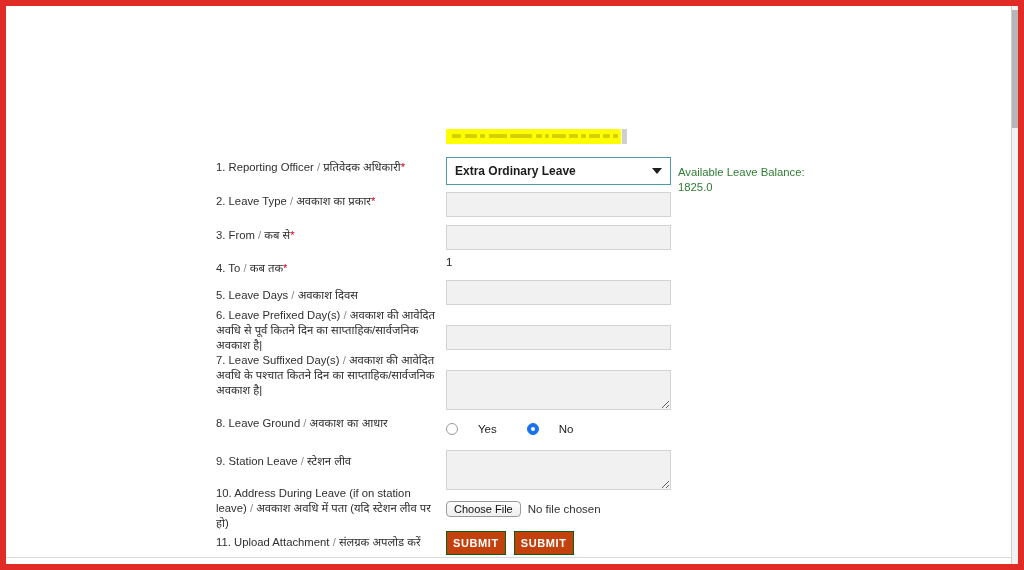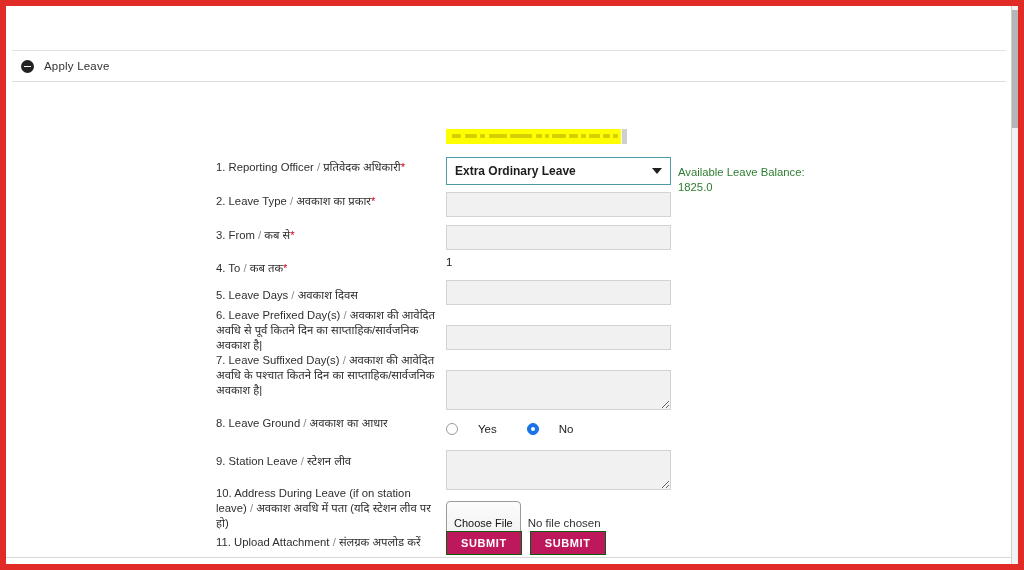--- a/index.html
+++ b/index.html
@@ -234,56 +234,50 @@
 
   
   #file-row { display: flex; align-items: center; gap: 7px; }
   #choose-file-button {
     font-family: "Liberation Sans", sans-serif;
     font-size: 11px;
     color: #111;
     background: linear-gradient(#fcfcfc, #efefef);
     border: 1px solid #9a9a9a;
     border-radius: 4px;
-    padding: 14px 7px;
+    padding: 0 7px;
     cursor: pointer;
     line-height: 14px;
   }
   #file-status { font-size: 11.5px; color: #333; }
 
   
   #button-row { display: flex; gap: 8px; }
   .btn {
     font-family: "Liberation Sans", sans-serif;
     font-size: 11px;
     font-weight: bold;
     color: #ffffff;
-    background: #be185d;
+    background: #c2410c;
     border: 1px solid #0f5c0f;
-    padding: 5px 14px;
+    padding: 5px 6px;
     letter-spacing: .6px;
     cursor: pointer;
   }
 
   
   .grip-wrap { position: relative; display: inline-block; }
 </style>
 </head>
 <body>
 
 <div id="frame">
   <div id="frame-inner">
 
 
-    <div id="panel">
-      <div id="panel-header">
-        <span id="collapse-icon"></span>
-        <span id="panel-title">Apply Leave</span>
-      </div>
-    </div>
 
     <div id="form">
 
       <div class="row" style="top:22px;">
         <div class="lbl">
           <span>1.</span>
           <span>Reporting Officer</span>
           <span class="sep">/</span>
           <span>प्रतिवेदक अधिकारी</span><span class="req">*</span>
         </div>

